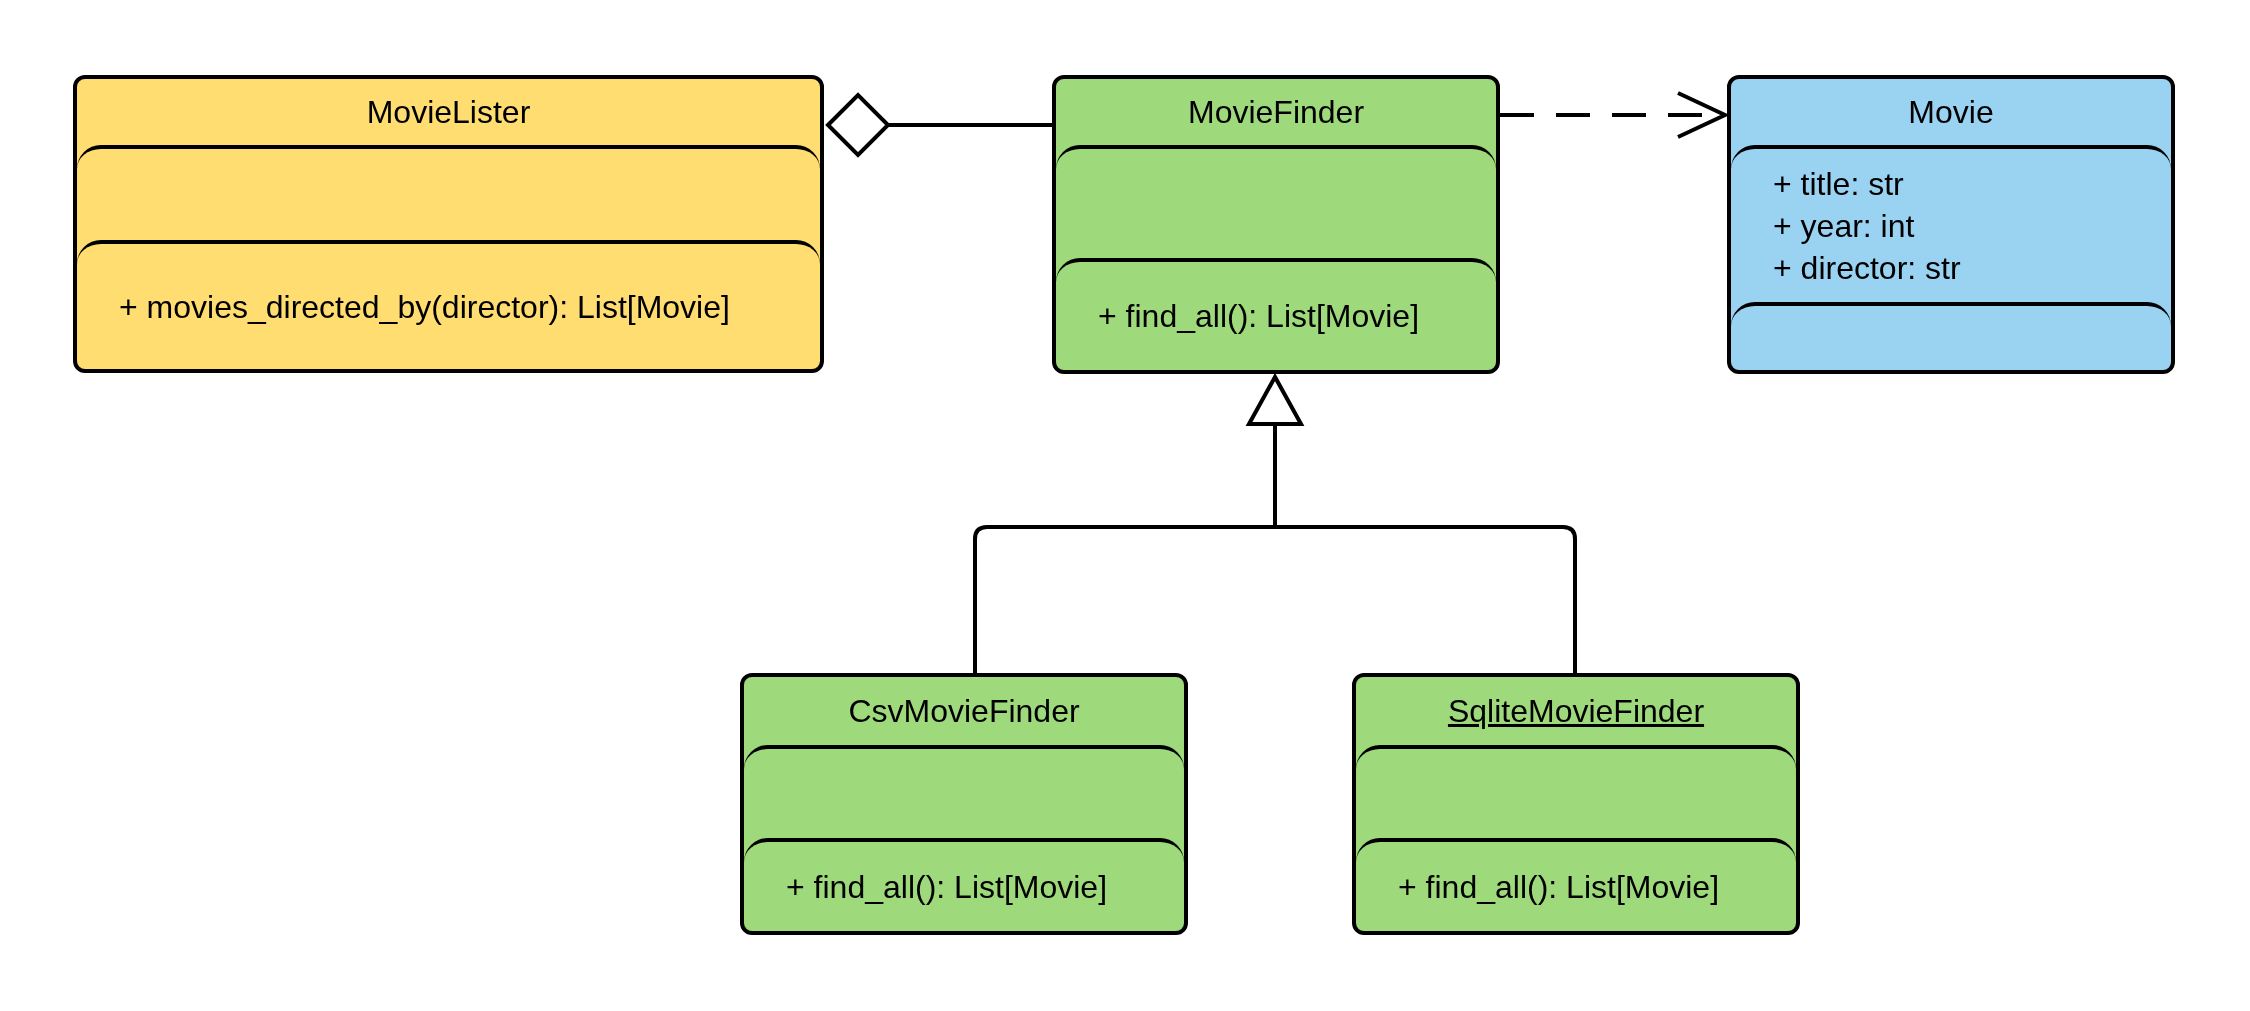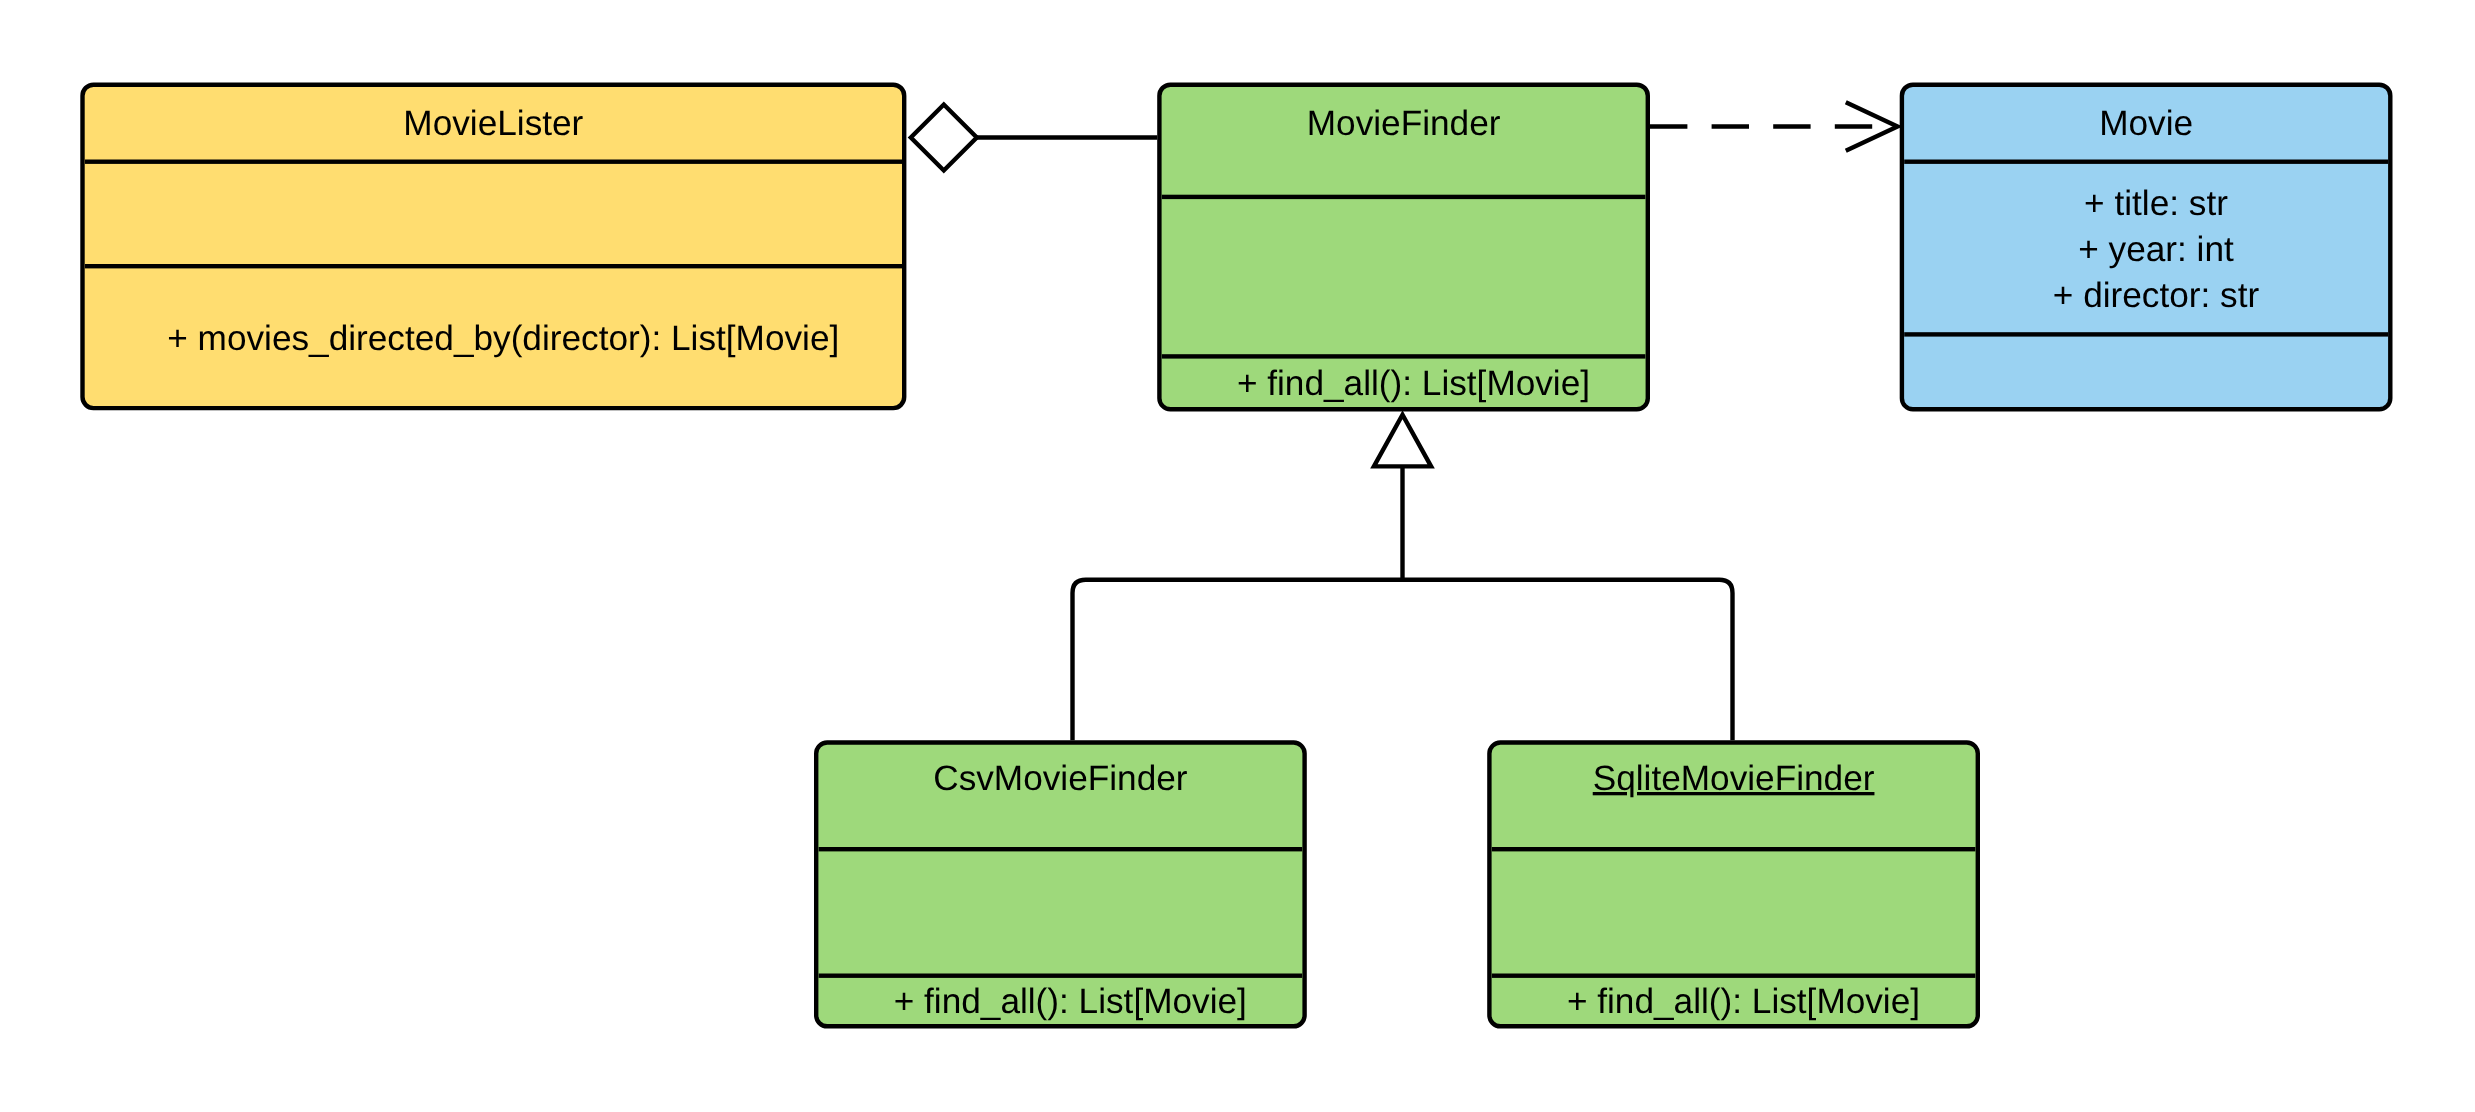--- a/index.html
+++ b/index.html
@@ -31,41 +31,41 @@
   .uml-class {
     position: absolute;
     box-sizing: border-box;
     border: 4px solid #000000;
     border-radius: 12px;
     display: flex;
     flex-direction: column;
     font-size: 32px;
     line-height: 1.2;
     overflow: hidden;
-    text-align: center;
   }
   .fill-yellow { background: var(--c-yellow, #FFDD70); }
-  .fill-green  { background: var(--c-green,  #9ED97B); gap: 32px; }
+  .fill-green  { background: var(--c-green,  #9ED97B); }
   .fill-blue   { background: var(--c-blue,   #9AD2F2); }
 
   .uml-title {
     box-sizing: border-box;
     display: flex;
     align-items: center;
     justify-content: center;
     white-space: nowrap;
   }
   .uml-section {
     box-sizing: border-box;
     border-top: 4px solid #000000;
     display: flex;
     flex-direction: column;
     justify-content: center;
-    padding-left: 26px;
+    padding-left: 42px;
     padding-right: 8px;
+    border-radius: 24px;
   }
   .uml-member {
     white-space: nowrap;
     line-height: 42px;
   }
 
   
   #c-movielister { left: 73px;   top: 75px;  width: 751px; height: 298px; }
   #c-movielister .uml-title { height: 66px; }
   #c-movielister .attrs     { height: 95px; }

